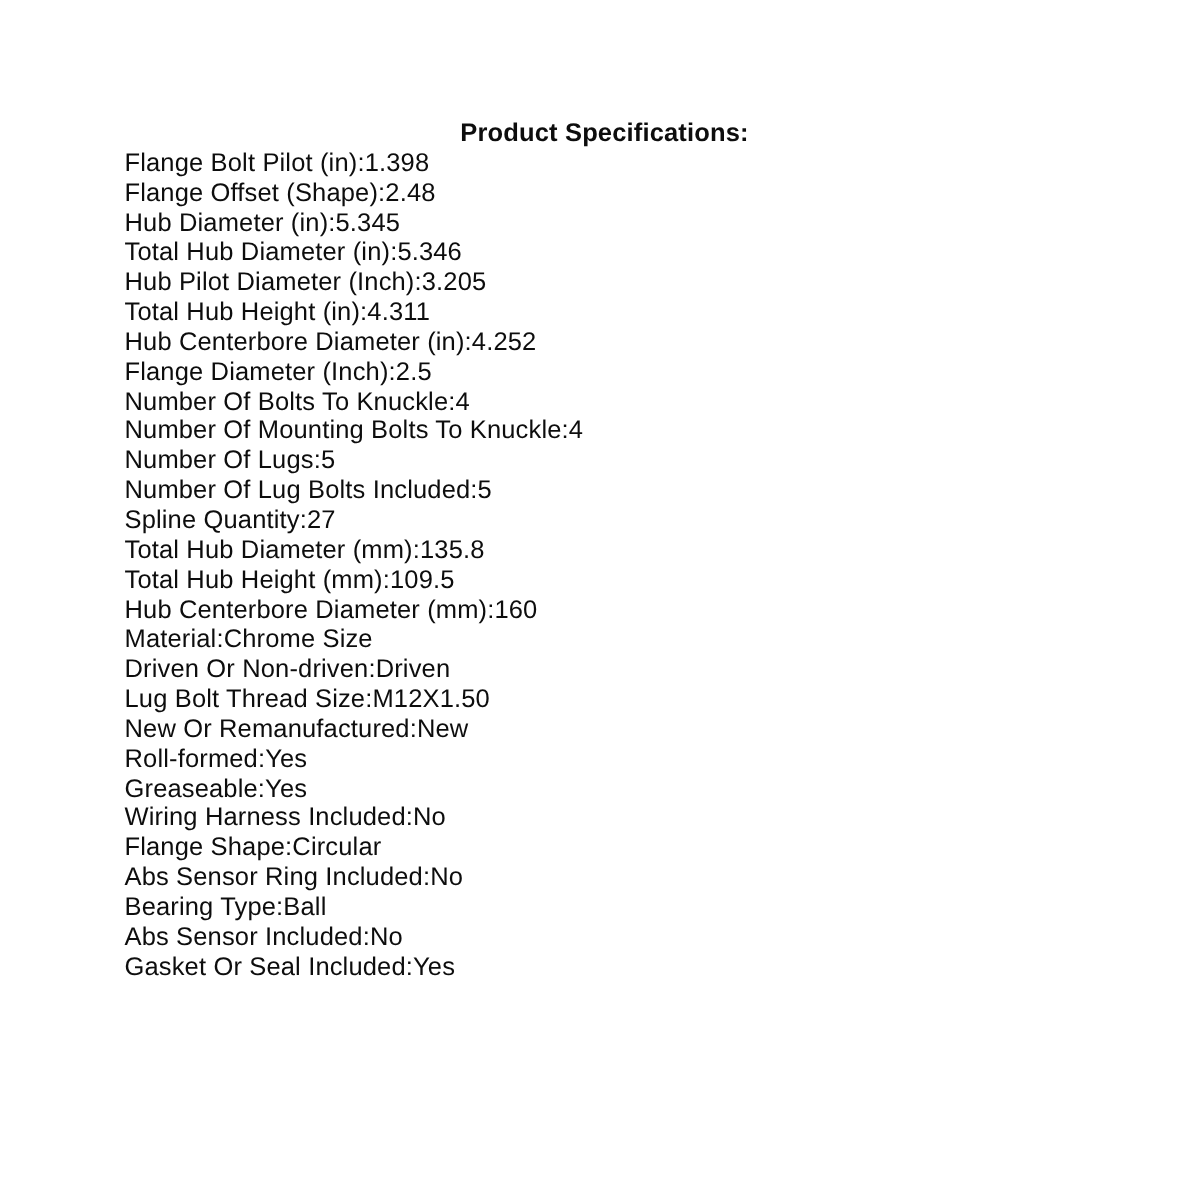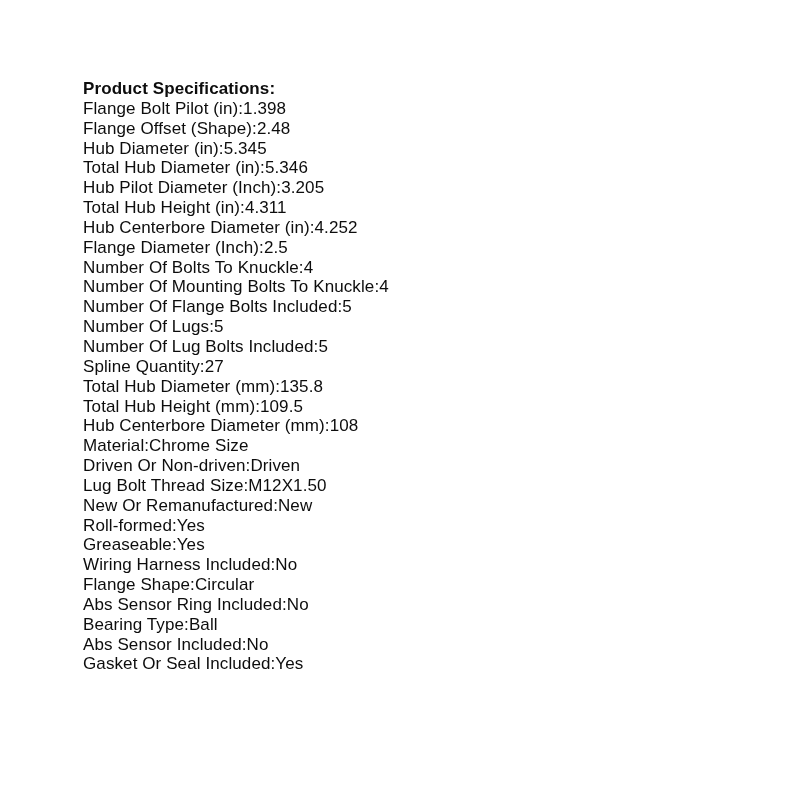--- a/index.html
+++ b/index.html
@@ -20,20 +20,21 @@
     left: 83px;
     top: 79px;
     width: 640px;
   }
   .spec-title {
     font-size: 17px;
     line-height: 19.84px;
     font-weight: bold;
     letter-spacing: 0.1px;
     white-space: nowrap;
+    text-align: center;
   }
   .spec-row {
     font-size: 17px;
     line-height: 19.84px;
     font-weight: normal;
     letter-spacing: 0.1px;
     white-space: nowrap;
   }
   .spec-label, .spec-colon, .spec-value {
     display: inline;
@@ -58,34 +59,33 @@
   <div class="spec-row"><span class="spec-label">Total Hub Height (in)</span><span class="spec-colon">:</span><span class="spec-value">4.311</span></div>
 
   <div class="spec-row"><span class="spec-label">Hub Centerbore Diameter (in)</span><span class="spec-colon">:</span><span class="spec-value">4.252</span></div>
 
   <div class="spec-row"><span class="spec-label">Flange Diameter (Inch)</span><span class="spec-colon">:</span><span class="spec-value">2.5</span></div>
 
   <div class="spec-row"><span class="spec-label">Number Of Bolts To Knuckle</span><span class="spec-colon">:</span><span class="spec-value">4</span></div>
 
   <div class="spec-row"><span class="spec-label">Number Of Mounting Bolts To Knuckle</span><span class="spec-colon">:</span><span class="spec-value">4</span></div>
 
-  <div class="spec-row"><span class="spec-label">Number Of Flange Bolts Included</span><span class="spec-colon">:</span><span class="spec-value">5</span></div>
 
   <div class="spec-row"><span class="spec-label">Number Of Lugs</span><span class="spec-colon">:</span><span class="spec-value">5</span></div>
 
   <div class="spec-row"><span class="spec-label">Number Of Lug Bolts Included</span><span class="spec-colon">:</span><span class="spec-value">5</span></div>
 
 
   <div class="spec-row"><span class="spec-label">Spline Quantity</span><span class="spec-colon">:</span><span class="spec-value">27</span></div>
 
   <div class="spec-row"><span class="spec-label">Total Hub Diameter (mm)</span><span class="spec-colon">:</span><span class="spec-value">135.8</span></div>
 
   <div class="spec-row"><span class="spec-label">Total Hub Height (mm)</span><span class="spec-colon">:</span><span class="spec-value">109.5</span></div>
 
-  <div class="spec-row"><span class="spec-label">Hub Centerbore Diameter (mm)</span><span class="spec-colon">:</span><span class="spec-value">108</span></div>
+  <div class="spec-row"><span class="spec-label">Hub Centerbore Diameter (mm)</span><span class="spec-colon">:</span><span class="spec-value">160</span></div>
 
   <div class="spec-row"><span class="spec-label">Material</span><span class="spec-colon">:</span><span class="spec-value">Chrome Size</span></div>
 
   <div class="spec-row"><span class="spec-label">Driven Or Non-driven</span><span class="spec-colon">:</span><span class="spec-value">Driven</span></div>
 
   <div class="spec-row"><span class="spec-label">Lug Bolt Thread Size</span><span class="spec-colon">:</span><span class="spec-value">M12X1.50</span></div>
 
 
   <div class="spec-row"><span class="spec-label">New Or Remanufactured</span><span class="spec-colon">:</span><span class="spec-value">New</span></div>
 

